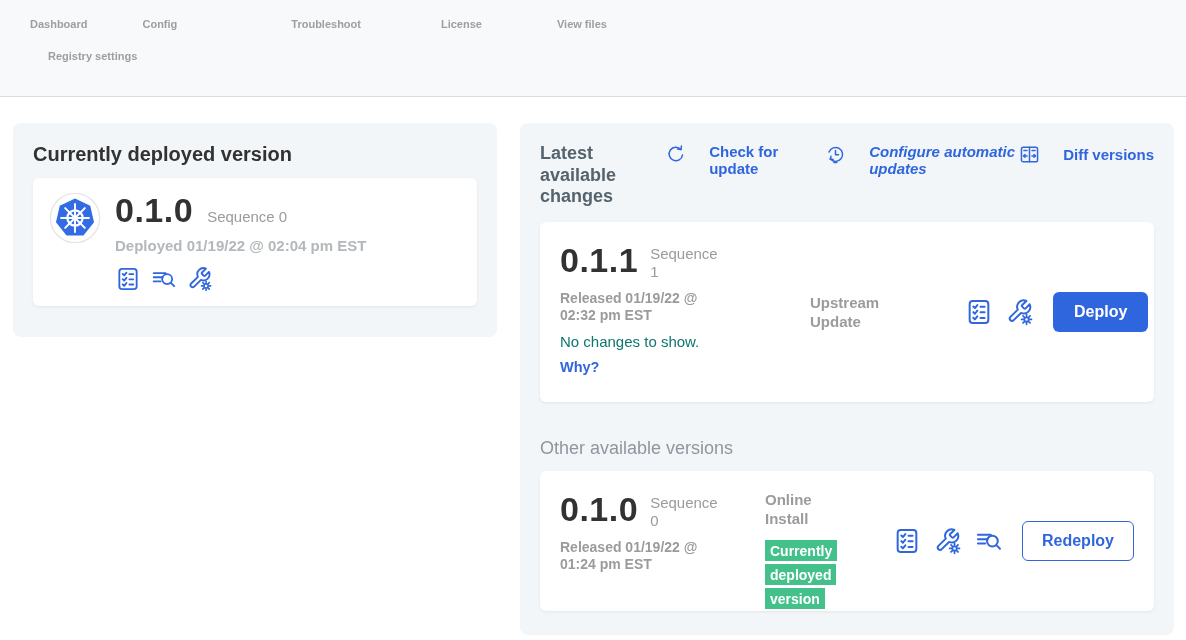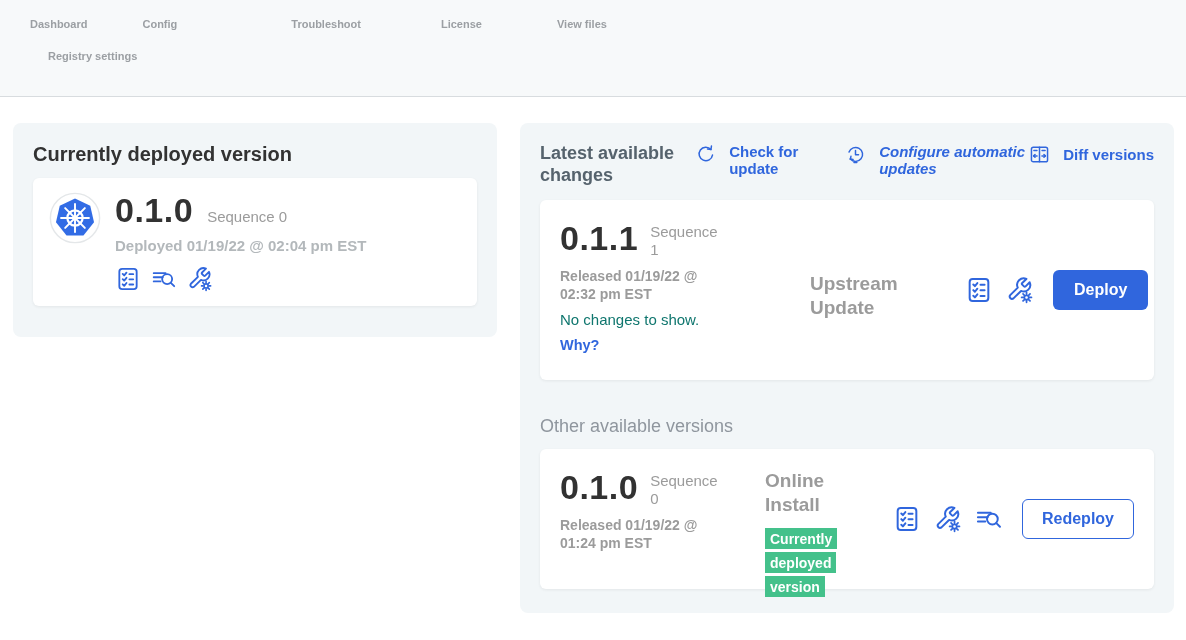--- a/index.html
+++ b/index.html
@@ -47,21 +47,21 @@
   .version-number { font-size:34px; font-weight:700; color:#323232; letter-spacing:.5px; line-height:1.1; }
   .sequence { font-size:15px; color:#9b9b9b; }
   .deployed-date { margin-top:8px; font-size:15px; font-weight:700; color:#b3b8bb; }
   .icon-row { margin-top:12px; display:flex; align-items:center; gap:10px; }
   .action-icon { width:26px; height:26px; display:inline-flex; cursor:pointer; }
   .action-icon svg { width:100%; height:100%; }
 
   
   .rp-header { display:flex; align-items:flex-start; }
   .rp-title { width:152px; font-size:18px; font-weight:700; color:#56636d; line-height:1.2; }
-  .rp-action { display:flex; gap:13px; cursor:pointer; }
+  .rp-action { display:flex; gap:23px; cursor:pointer; }
   .rp-action .a-icon { width:21px; height:21px; flex:0 0 auto; margin-top:1px; }
   .rp-action .a-icon svg { width:100%; height:100%; }
   .rp-action .a-label { font-size:15px; font-weight:700; color:#3066dd; line-height:1.15; }
   .act-check { margin-left:10px; }
   .act-check .a-label { width:84px; }
   .act-config { margin-left:32px;font-style:italic; }
   .act-config .a-label { width:150px; }
   .act-diff { margin-left:auto; }
   .act-diff .a-label { white-space:nowrap; margin-top:3px; }
 
@@ -69,21 +69,21 @@
   .version-card { display:flex; padding:20px; }
   .latest-card { margin-top:14px; height:180px;gap:45px; }
   .other-card  { margin-top:12px; height:140px; }
   .vc-col1 { width:205px; flex:0 0 auto; }
   .vc-version-row { display:flex; align-items:flex-start; gap:12px; }
   .vc-sequence { width:72px; font-size:15px; color:#9b9b9b; line-height:1.2; margin-top:3px; }
   .released { margin-top:9px; width:175px; font-size:14px; font-weight:700; color:#9b9b9b; line-height:1.25; }
   .changes-note { margin-top:8px; font-size:15px; color:#0f766e; }
   .why-link { margin-top:9px; font-size:14.5px; font-weight:700; color:#3066dd; cursor:pointer; }
   .vc-col2 { width:110px; flex:0 0 auto; }
-  .source-label { font-size:19px; font-weight:700; color:#9b9b9b; line-height:1.25; width:80px; }
+  .source-label { font-size:15px; font-weight:700; color:#9b9b9b; line-height:1.25; width:80px; }
   .latest-card .vc-col2 { padding-top:52px; }
   .badge-wrap { margin-top:10px; width:74px; line-height:1.5; }
   .deployed-badge {
     display:inline; background:#44c18b; color:#fff;
     font-size:14px; font-weight:700; padding:2.5px 5px;
     -webkit-box-decoration-break:clone; box-decoration-break:clone;
   }
   .vc-right { margin-left:auto; display:flex; align-items:center; gap:13px; align-self:center; }
   .vc-right .action-icon { width:28px; height:28px; }
 

